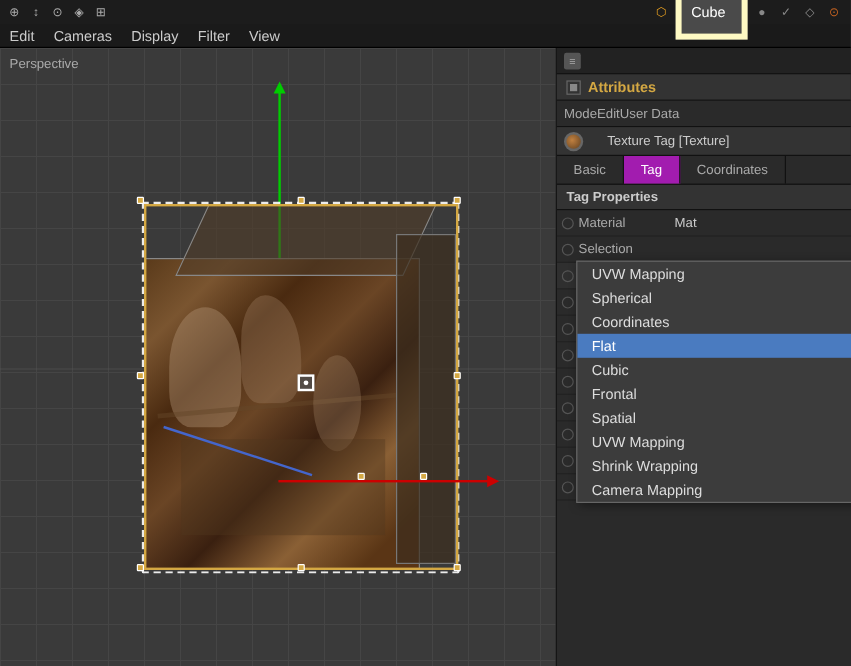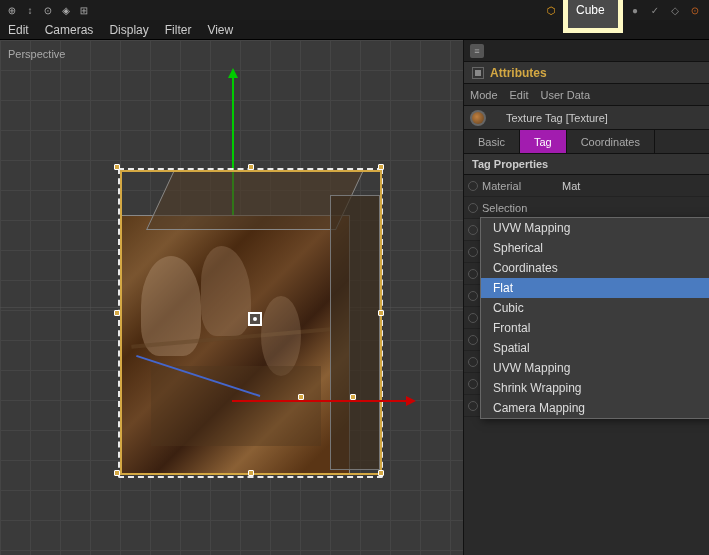--- a/index.html
+++ b/index.html
@@ -90,21 +90,20 @@
       font-weight: bold;
     }
 
     
     .mode-bar {
       height: 22px;
       background: #2a2a2a;
       display: flex;
       align-items: center;
       padding: 0 6px;
-      gap: 12px;
       border-bottom: 1px solid #111;
     }
     .mode-item {
       color: #aaa;
       font-size: 11px;
       cursor: pointer;
     }
 
     
     .texture-tag-header {

